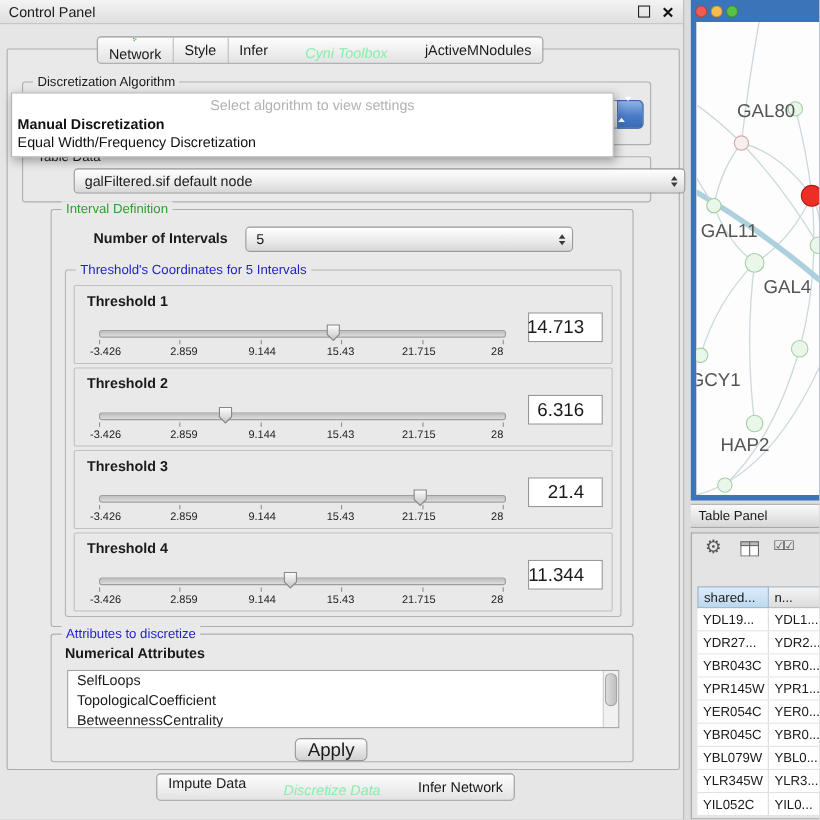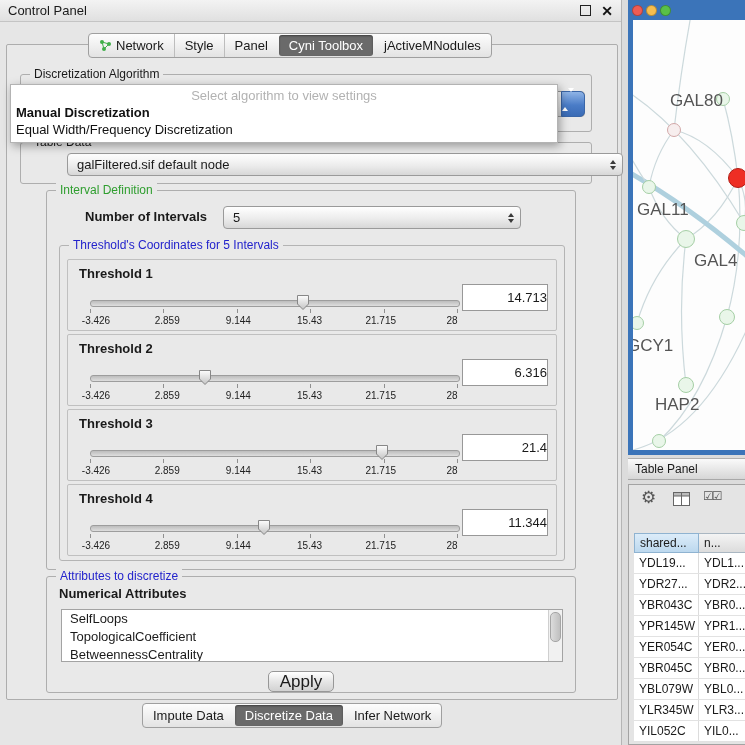--- a/index.html
+++ b/index.html
@@ -13,22 +13,22 @@
   #cp-titlebar .spacer{flex:1;}
   .float-btn{width:9px;height:9px;border:1.5px solid #222;display:inline-block;margin-right:10px;}
   .close-btn{font-size:14px;font-weight:bold;color:#111;cursor:default;}
 
   #cp-panel{position:absolute;left:6px;top:44px;width:610px;height:654px;border:1px solid #adadad;background:#e9e9e9;border-radius:2px;}
 
   
   .tabstrip{position:absolute;display:inline-flex;align-items:stretch;border:1px solid #9f9f9f;border-radius:4px;
        background:linear-gradient(#fdfdfd,#e3e3e3);height:23px;z-index:20;}
   .tabstrip .tab{display:flex;align-items:center;gap:4px;padding:0 10px;font-size:13px;border-left:1px solid #bdbdbd;cursor:default;}
-  .tabstrip .tab:first-child{border-left:none;}
-  .tabstrip .tab.selected{background:#6a6a6a;color:#ffffff;border-radius:3px;margin:1px;border-left:none;box-shadow:inset 0 1px 2px rgba(0,0,0,.4);}
+  .tabstrip .tab:first-child{border-left:none;flex-direction:column;}
+  .tabstrip .tab.selected{background:#6a6a6a;color:#86efac;border-radius:3px;margin:14px;border-left:none;box-shadow:inset 0 1px 2px rgba(0,0,0,.4);font-style:italic;}
   .tabstrip .tab.selected + .tab{border-left:none;}
 
   
   .group{position:absolute;border:1px solid #aeaeae;border-radius:3px;box-sizing:border-box;}
   .gtitle{position:absolute;top:-8px;left:9px;background:#e9e9e9;padding:0 4px;font-size:12px;line-height:14px;white-space:nowrap;}
 
   
   .combo{position:absolute;border:1px solid #9a9a9a;border-radius:4px;background:linear-gradient(#ffffff,#ececec 55%,#d7d7d7);
        display:flex;align-items:center;font-size:13px;padding:0 24px 0 9px;box-sizing:border-box;}
   .arrows{position:absolute;right:6px;top:50%;transform:translateY(-50%);display:flex;flex-direction:column;gap:2px;}
@@ -49,22 +49,22 @@
   
   .tpanel{position:absolute;left:7px;width:490px;height:72px;border:1px solid #c0c0c0;border-radius:2px;background:#e9e9e9;box-sizing:border-box;}
   .tpanel .tlabel{position:absolute;left:11px;top:6px;font-size:13px;font-weight:bold;}
   .track{position:absolute;left:22px;top:40px;width:368px;height:5px;background:linear-gradient(#bdbdbd,#dedede);
        border:1px solid #9d9d9d;border-radius:3px;}
   .thumb{position:absolute;top:-7px;transform:translateX(-50%);width:14px;height:17px;}
   .tickmarks{position:absolute;left:22px;top:49px;width:368px;display:flex;justify-content:space-between;}
   .tickmarks i{width:1px;height:4px;background:#8f8f8f;}
   .ticks{position:absolute;left:4px;top:55px;width:404px;display:flex;justify-content:space-between;font-size:10px;color:#222;}
   .ticks span{width:48px;text-align:center;}
-  .valbox{position:absolute;right:8px;top:24px;width:86px;height:27px;background:#fff;border:1px solid #989898;
-       display:flex;align-items:center;justify-content:flex-end;padding-right:0;font-size:13px;box-sizing:border-box;}
+  .valbox{position:absolute;right:8px;top:24px;width:68px;height:27px;background:#fff;border:1px solid #989898;
+       display:flex;align-items:center;justify-content:flex-end;padding-right:16px;font-size:17px;box-sizing:border-box;}
 
   
   #attr-list{position:absolute;left:14px;top:32px;width:502px;height:53px;background:#fff;border:1px solid #a3a3a3;overflow:hidden;box-sizing:border-box;}
   #attr-list .list-item{font-size:13px;line-height:18px;padding:0 8px;white-space:nowrap;}
   .vscroll{position:absolute;right:0;top:0;bottom:0;width:13px;background:#f1f1f1;border-left:1px solid #cfcfcf;}
   .vthumb{position:absolute;left:1px;top:2px;width:9px;height:28px;background:linear-gradient(90deg,#dcdcdc,#bfbfbf);border:1px solid #a5a5a5;border-radius:5px;}
 
   .push-btn{position:absolute;border:1px solid #979797;border-radius:5px;background:linear-gradient(#ffffff,#e6e6e6 50%,#d2d2d2);
        font-size:17px;display:flex;align-items:center;justify-content:center;box-sizing:border-box;}
 
@@ -113,21 +113,21 @@
             <circle cx="10" cy="5" r="2" fill="#3fae49"></circle>
           <circle cx="5" cy="10" r="2" fill="#3fae49"></circle>
           <path d="M3 3 L10 5 L5 10 Z" stroke="#3fae49" fill="none" stroke-width="1"></path>
         </svg>
         <span>Network</span>
       </div>
       <div class="tab">
           <span>Style</span>
         </div>
       <div class="tab">
-          <span>Panel</span>
+          <span>Infer</span>
         </div>
       <div class="tab selected">
           <span>Cyni Toolbox</span>
         </div>
       <div class="tab">
           <span>jActiveMNodules</span>
         </div>
     </div>
 
     <div class="group" style="left:20px;top:74px;width:572px;height:58px;">

